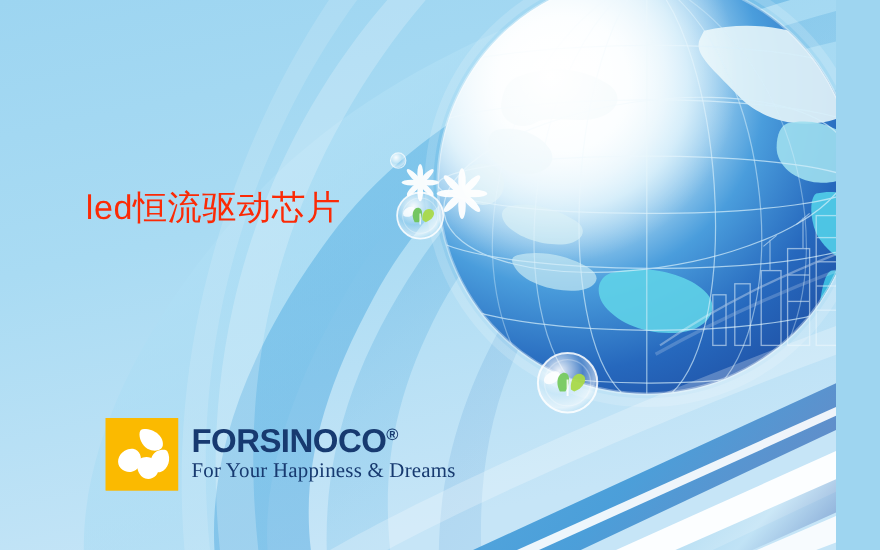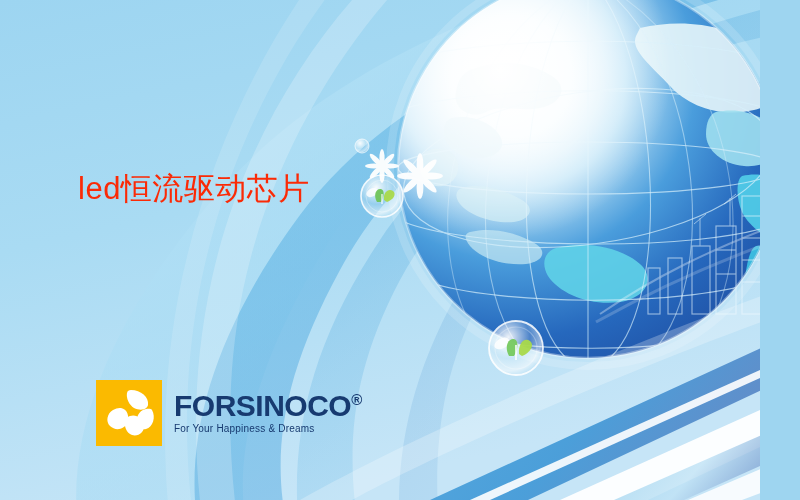--- a/index.html
+++ b/index.html
@@ -63,22 +63,22 @@
     position:relative;
     white-space:nowrap;
   }
   #logo-wordmark .reg {
     font-size:15px;
     vertical-align:super;
     letter-spacing:0;
   }
   #logo-tagline {
     color:#173a70;
-    font-family:Liberation Sans, sans-serif;
-    font-size:10px;
+    font-family:Liberation Serif, serif;
+    font-size:19px;
     letter-spacing:0.2px;
     margin-top:2px;
     line-height:1.05;
     white-space:nowrap;
   }
 </style>
 </head>
 <body>
 
 <div id="banner">

